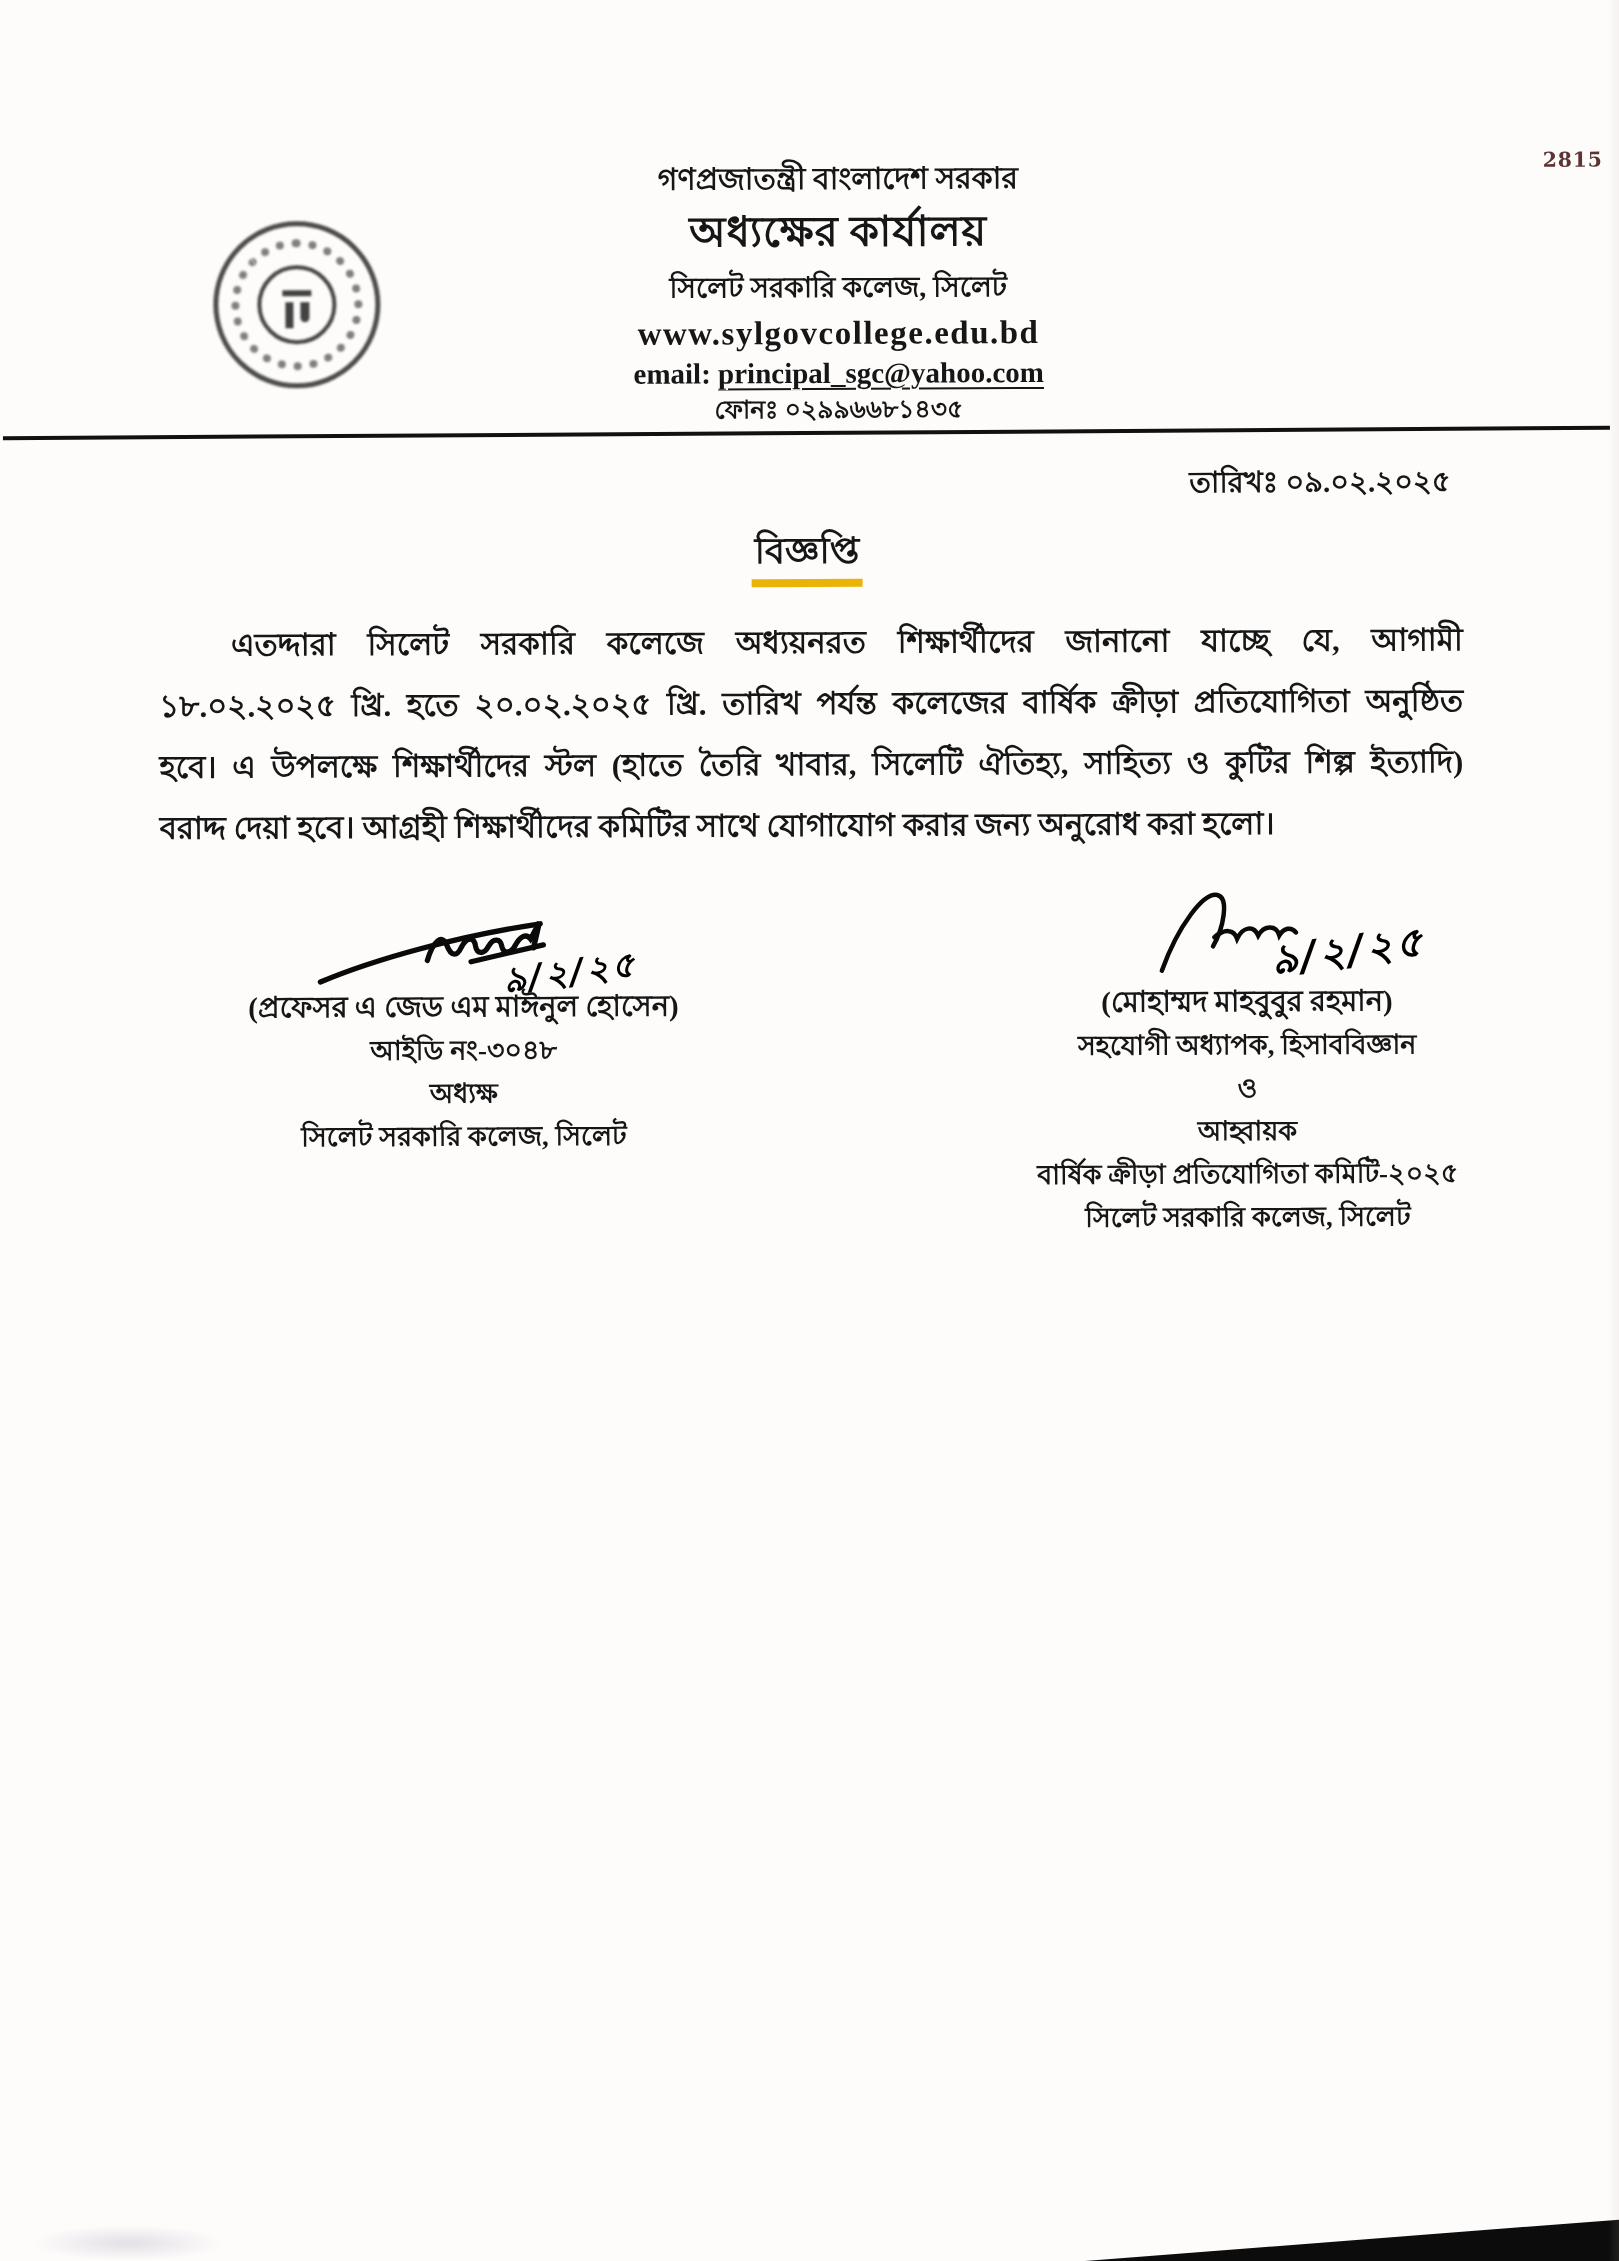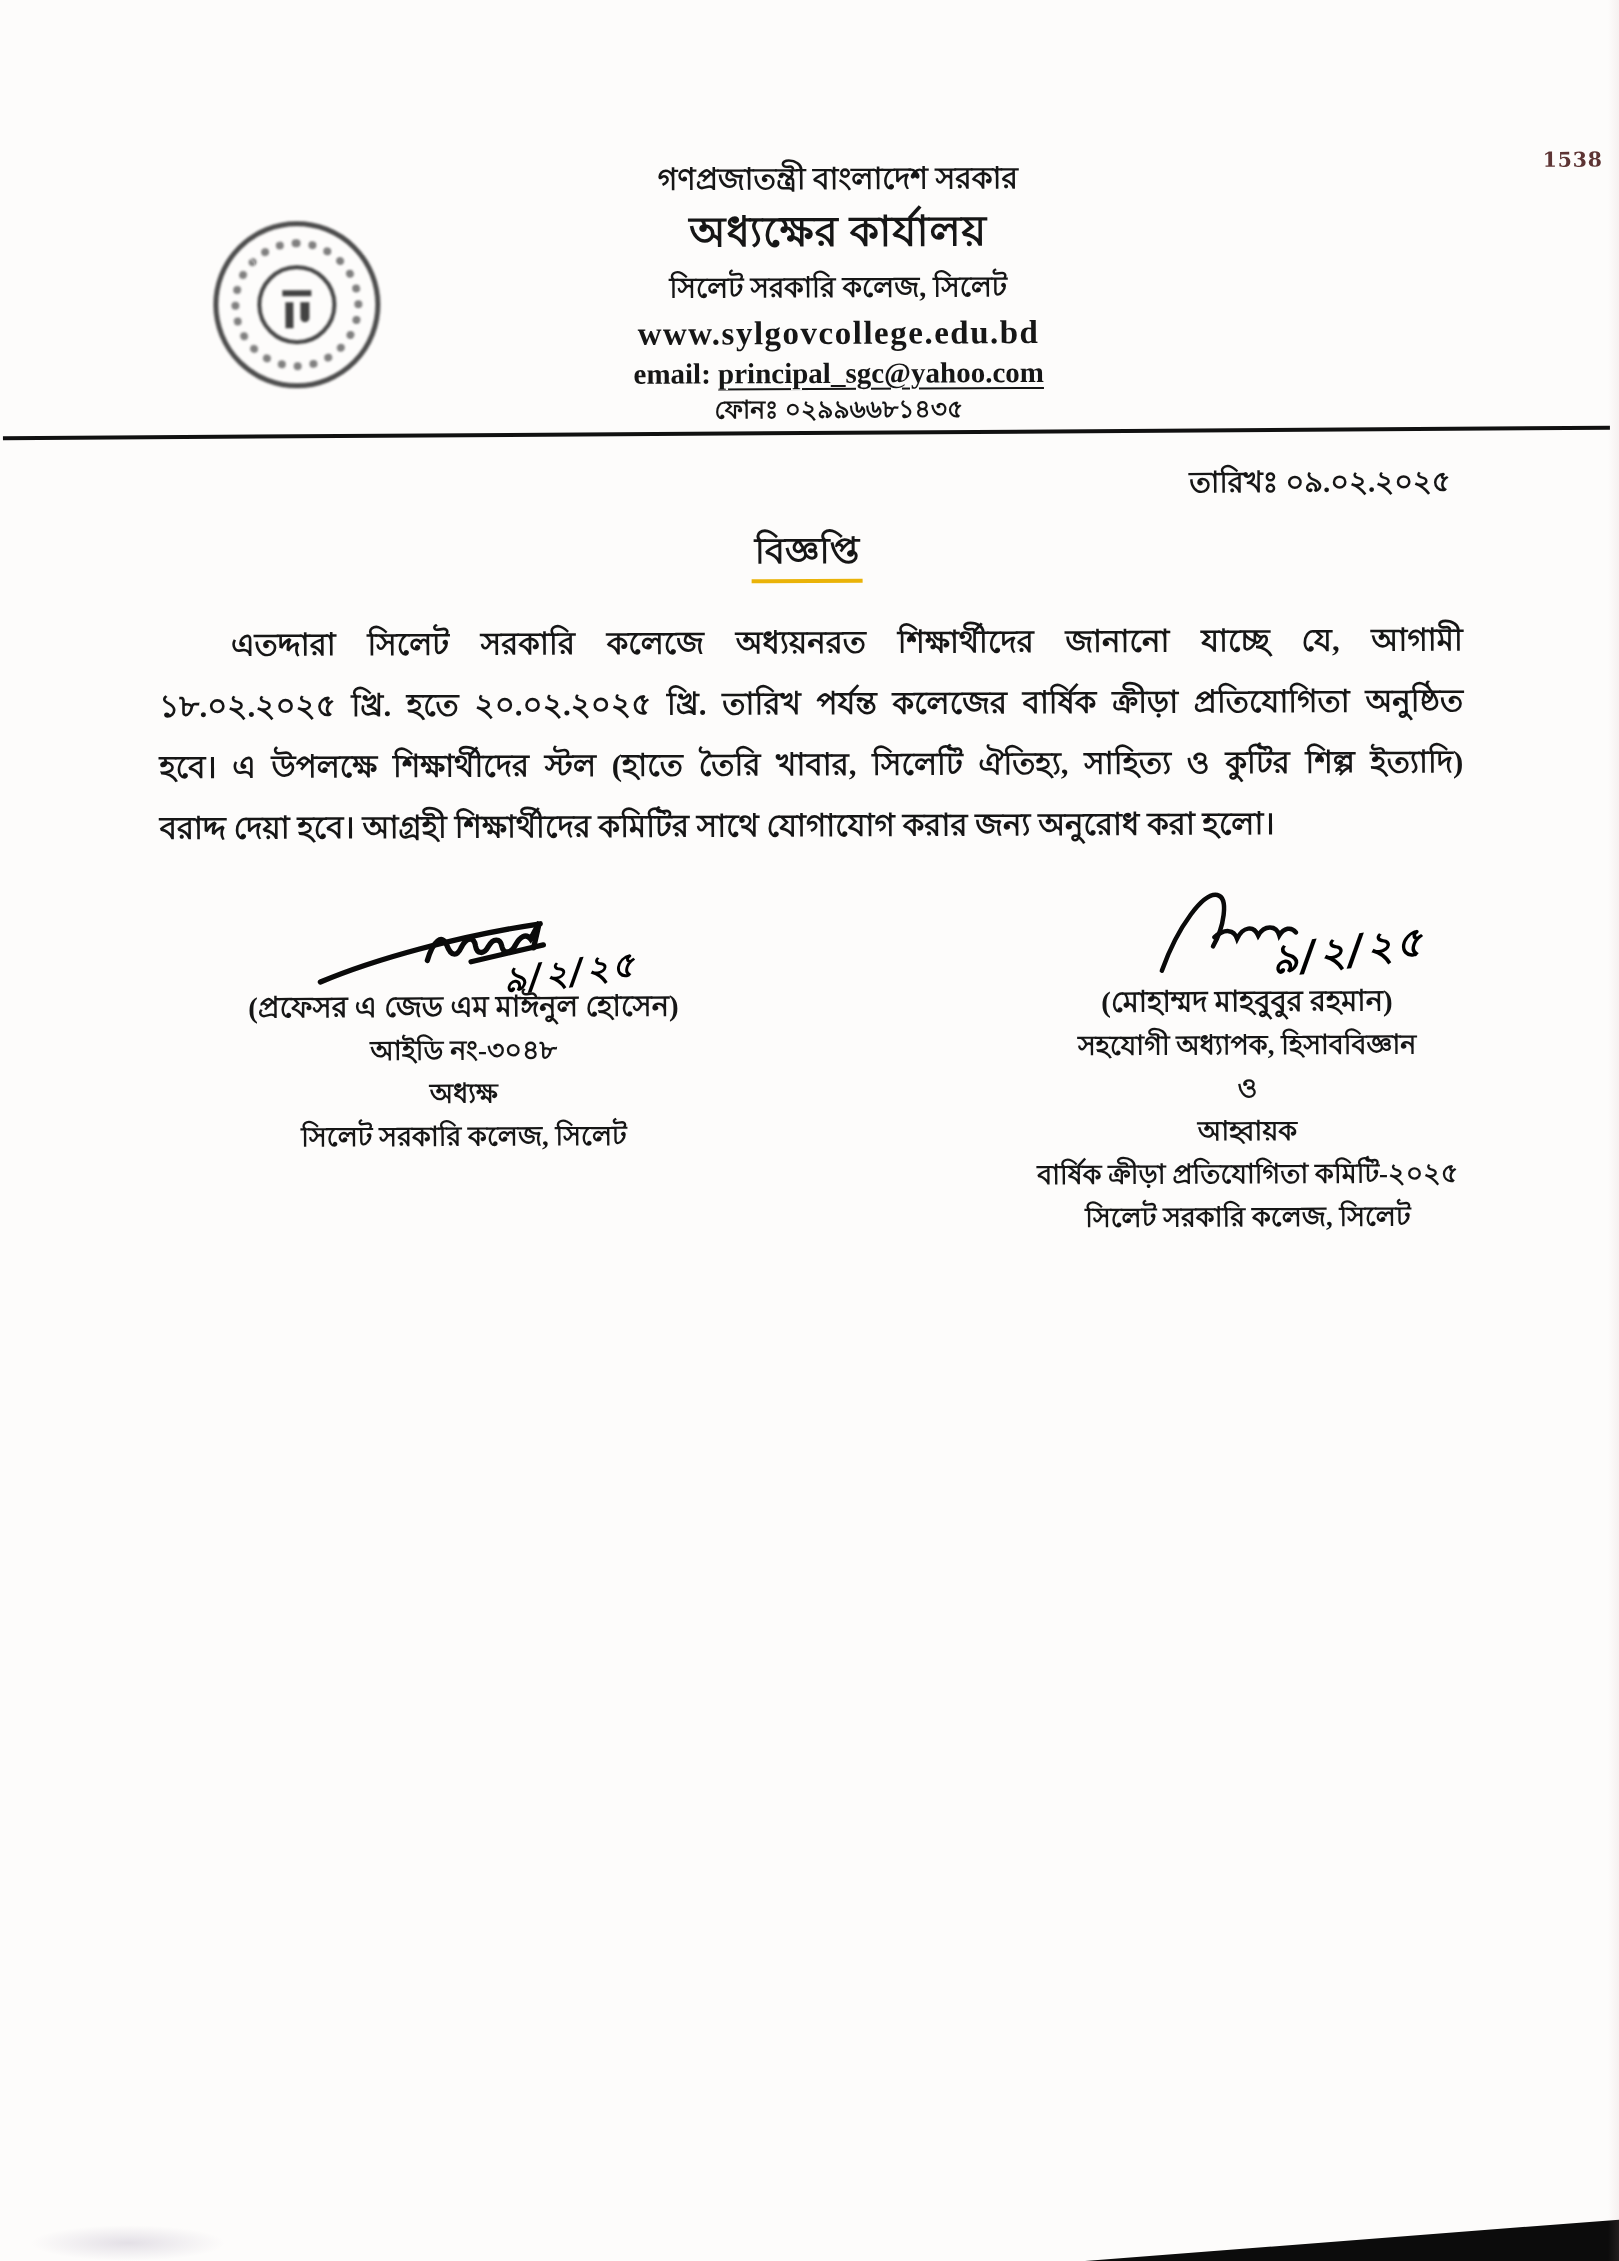--- a/index.html
+++ b/index.html
@@ -36,21 +36,21 @@
   .h-email{font-size:29px;font-weight:bold;margin-bottom:9px;}
   .h-email .addr{text-decoration:underline;text-underline-offset:4.5px;text-decoration-thickness:2.3px;}
   .h-phone{font-size:25px;font-weight:bold;}
   .rule{position:absolute;left:6px;top:431px;width:1607px;height:3.8px;background:#111;transform:rotate(-0.12deg);}
   
   .date-line{position:absolute;left:1192px;top:461px;font-size:29px;font-weight:bold;}
   .notice-title{
     position:absolute;left:0;top:523px;width:1619px;text-align:center;
     font-size:36px;font-weight:bold;
   }
-  .notice-title .u{border-bottom:4px solid #eab308;padding:0 3px 7.5px 3px;text-align:center;}
+  .notice-title .u{border-bottom:8px solid #eab308;padding:0 3px 7.5px 3px;text-align:center;}
   
   .body-text{position:absolute;left:161px;top:612px;width:1304px;font-size:31px;font-weight:600;}
   .bline{text-align:justify;text-align-last:justify;line-height:61px;white-space:normal;}
   .bline.first{text-indent:72px;}
   .bline.last{text-align-last:left;}
   
   .sig-block{position:absolute;text-align:center;font-weight:bold;}
   .sig-left{left:225px;top:991px;width:478px;}
   .sig-right{left:986px;top:989px;width:523px;}
   .sig-line{font-size:29px;line-height:1;margin-bottom:16px;}
@@ -76,21 +76,21 @@
   }
   .edge-shade{position:absolute;right:0;top:0;width:10.6px;height:2261px;
     background:linear-gradient(to left,rgba(190,160,160,.12),rgba(190,160,160,0));}
 </style>
 </head>
 <body>
 
 <div class="page">
   <div class="skew">
 
-    <div class="ref-number">1538</div>
+    <div class="ref-number">2815</div>
 
     <div class="seal">
       <div class="outer"></div>
       <div class="dots"></div>
       <div class="inner"></div>
       <div class="emblem">
         <i class="e1"></i>
           <i class="e2"></i>
           <i class="e3"></i>
       </div>

